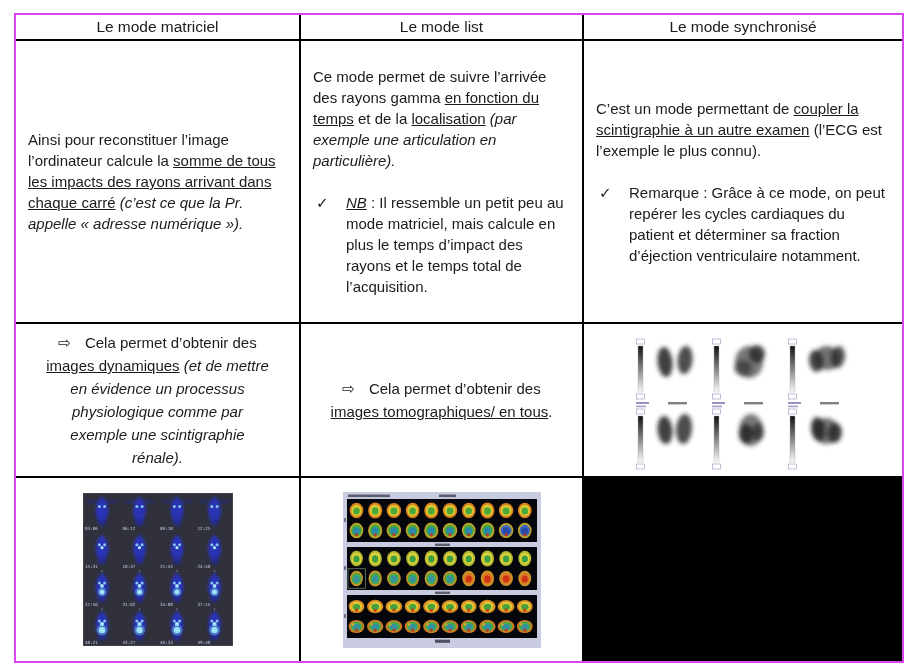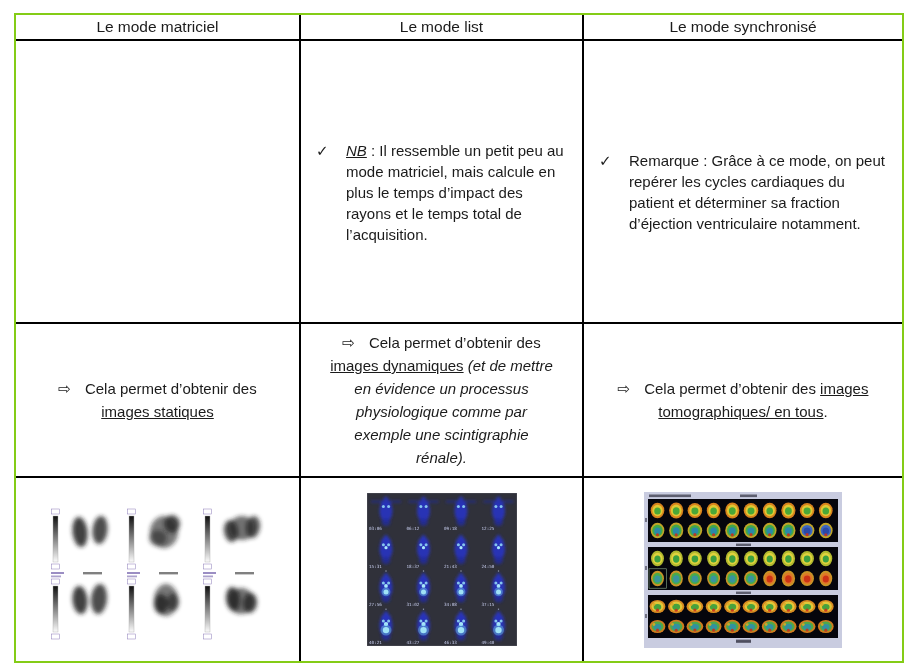--- a/index.html
+++ b/index.html
@@ -1,20 +1,20 @@
 <!DOCTYPE html>
 <html><head>
 <meta charset="utf-8">
 <style>
   html,body{margin:0;padding:0;background:#fff;}
   .page{width:912px;height:671px;background:#ffffff;position:relative;
         font-family:"Liberation Sans","DejaVu Sans",sans-serif;color:#1b1b1b;overflow:hidden;}
   .tbl{position:absolute;left:14px;top:13px;width:890px;height:650px;
        display:grid;grid-template-columns:283px 281px 318px;grid-template-rows:24px 281px 152px 183px;
-       gap:2px;background:#000;border:2px solid #84cc16;box-sizing:border-box;}
+       gap:2px;background:#000;border:2px solid #d946ef;box-sizing:border-box;}
   .cell{background:#fff;overflow:hidden;}
   .hdr{display:flex;align-items:center;justify-content:center;font-size:15.5px;}
   .hdr b{font-weight:normal;margin-left:4px;}
   .body{font-size:15px;line-height:21px;padding:6px 12px;display:flex;flex-direction:column;justify-content:center;}
   .para{margin:0;}
   .para + .para{margin-top:21px;}
   .i{font-style:italic;}
   .u{text-decoration:underline;}
   .checkrow{display:flex;margin-top:21px;}
   .chk{width:30px;flex:none;padding-left:3px;}
@@ -38,39 +38,39 @@
     <div class="cell hdr">
       <span>Le</span>
       <b>mode list</b>
     </div>
     <div class="cell hdr">
       <span>Le</span>
       <b>mode synchronisé</b>
     </div>
 
     <div class="cell body">
+      <p class="para"><span>Ainsi pour reconstituer l’image l’ordinateur calcule la </span><span class="u">somme de tous les impacts des rayons arrivant dans chaque carré</span><span class="i"> (c’est ce que la Pr. appelle « adresse numérique »).</span></p>
     </div>
 
     <div class="cell body">
+      <p class="para"><span>Ce mode permet de suivre l’arrivée des rayons gamma </span><span class="u">en fonction du temps</span><span> et de la </span><span class="u">localisation</span><span class="i"> (par exemple une articulation en particulière).</span></p>
       <div class="checkrow">
         <span class="chk">✓</span>
         <div class="chktext"><span class="u i">NB</span><span> : Il ressemble un petit peu au mode matriciel, mais calcule en plus le temps d’impact des rayons et le temps total de l’acquisition.</span></div>
       </div>
     </div>
 
     <div class="cell body">
+      <p class="para"><span>C’est un mode permettant de </span><span class="u">coupler la scintigraphie à un autre examen</span><span> (l’ECG est l’exemple le plus connu).</span></p>
       <div class="checkrow">
         <span class="chk">✓</span>
         <div class="chktext">Remarque : Grâce à ce mode, on peut repérer les cycles cardiaques du patient et déterminer sa fraction d’éjection ventriculaire notamment.</div>
       </div>
     </div>
 
-    <div class="cell result">
-      <p class="para"><span class="arrow">⇨</span><span>Cela permet d’obtenir des </span><span class="u">images statiques</span></p>
-    </div>
 
     <div class="cell result">
       <p class="para"><span class="arrow">⇨</span><span>Cela permet d’obtenir des </span><span class="u">images dynamiques</span><span class="i"> (et de mettre en évidence un processus physiologique comme par exemple une scintigraphie rénale).</span></p>
     </div>
 
     <div class="cell result">
       <p class="para"><span class="arrow">⇨</span><span>Cela permet d’obtenir des </span><span class="u">images tomographiques/ en tous</span><span>.</span></p>
     </div>
 
     <div class="cell imgcell">

